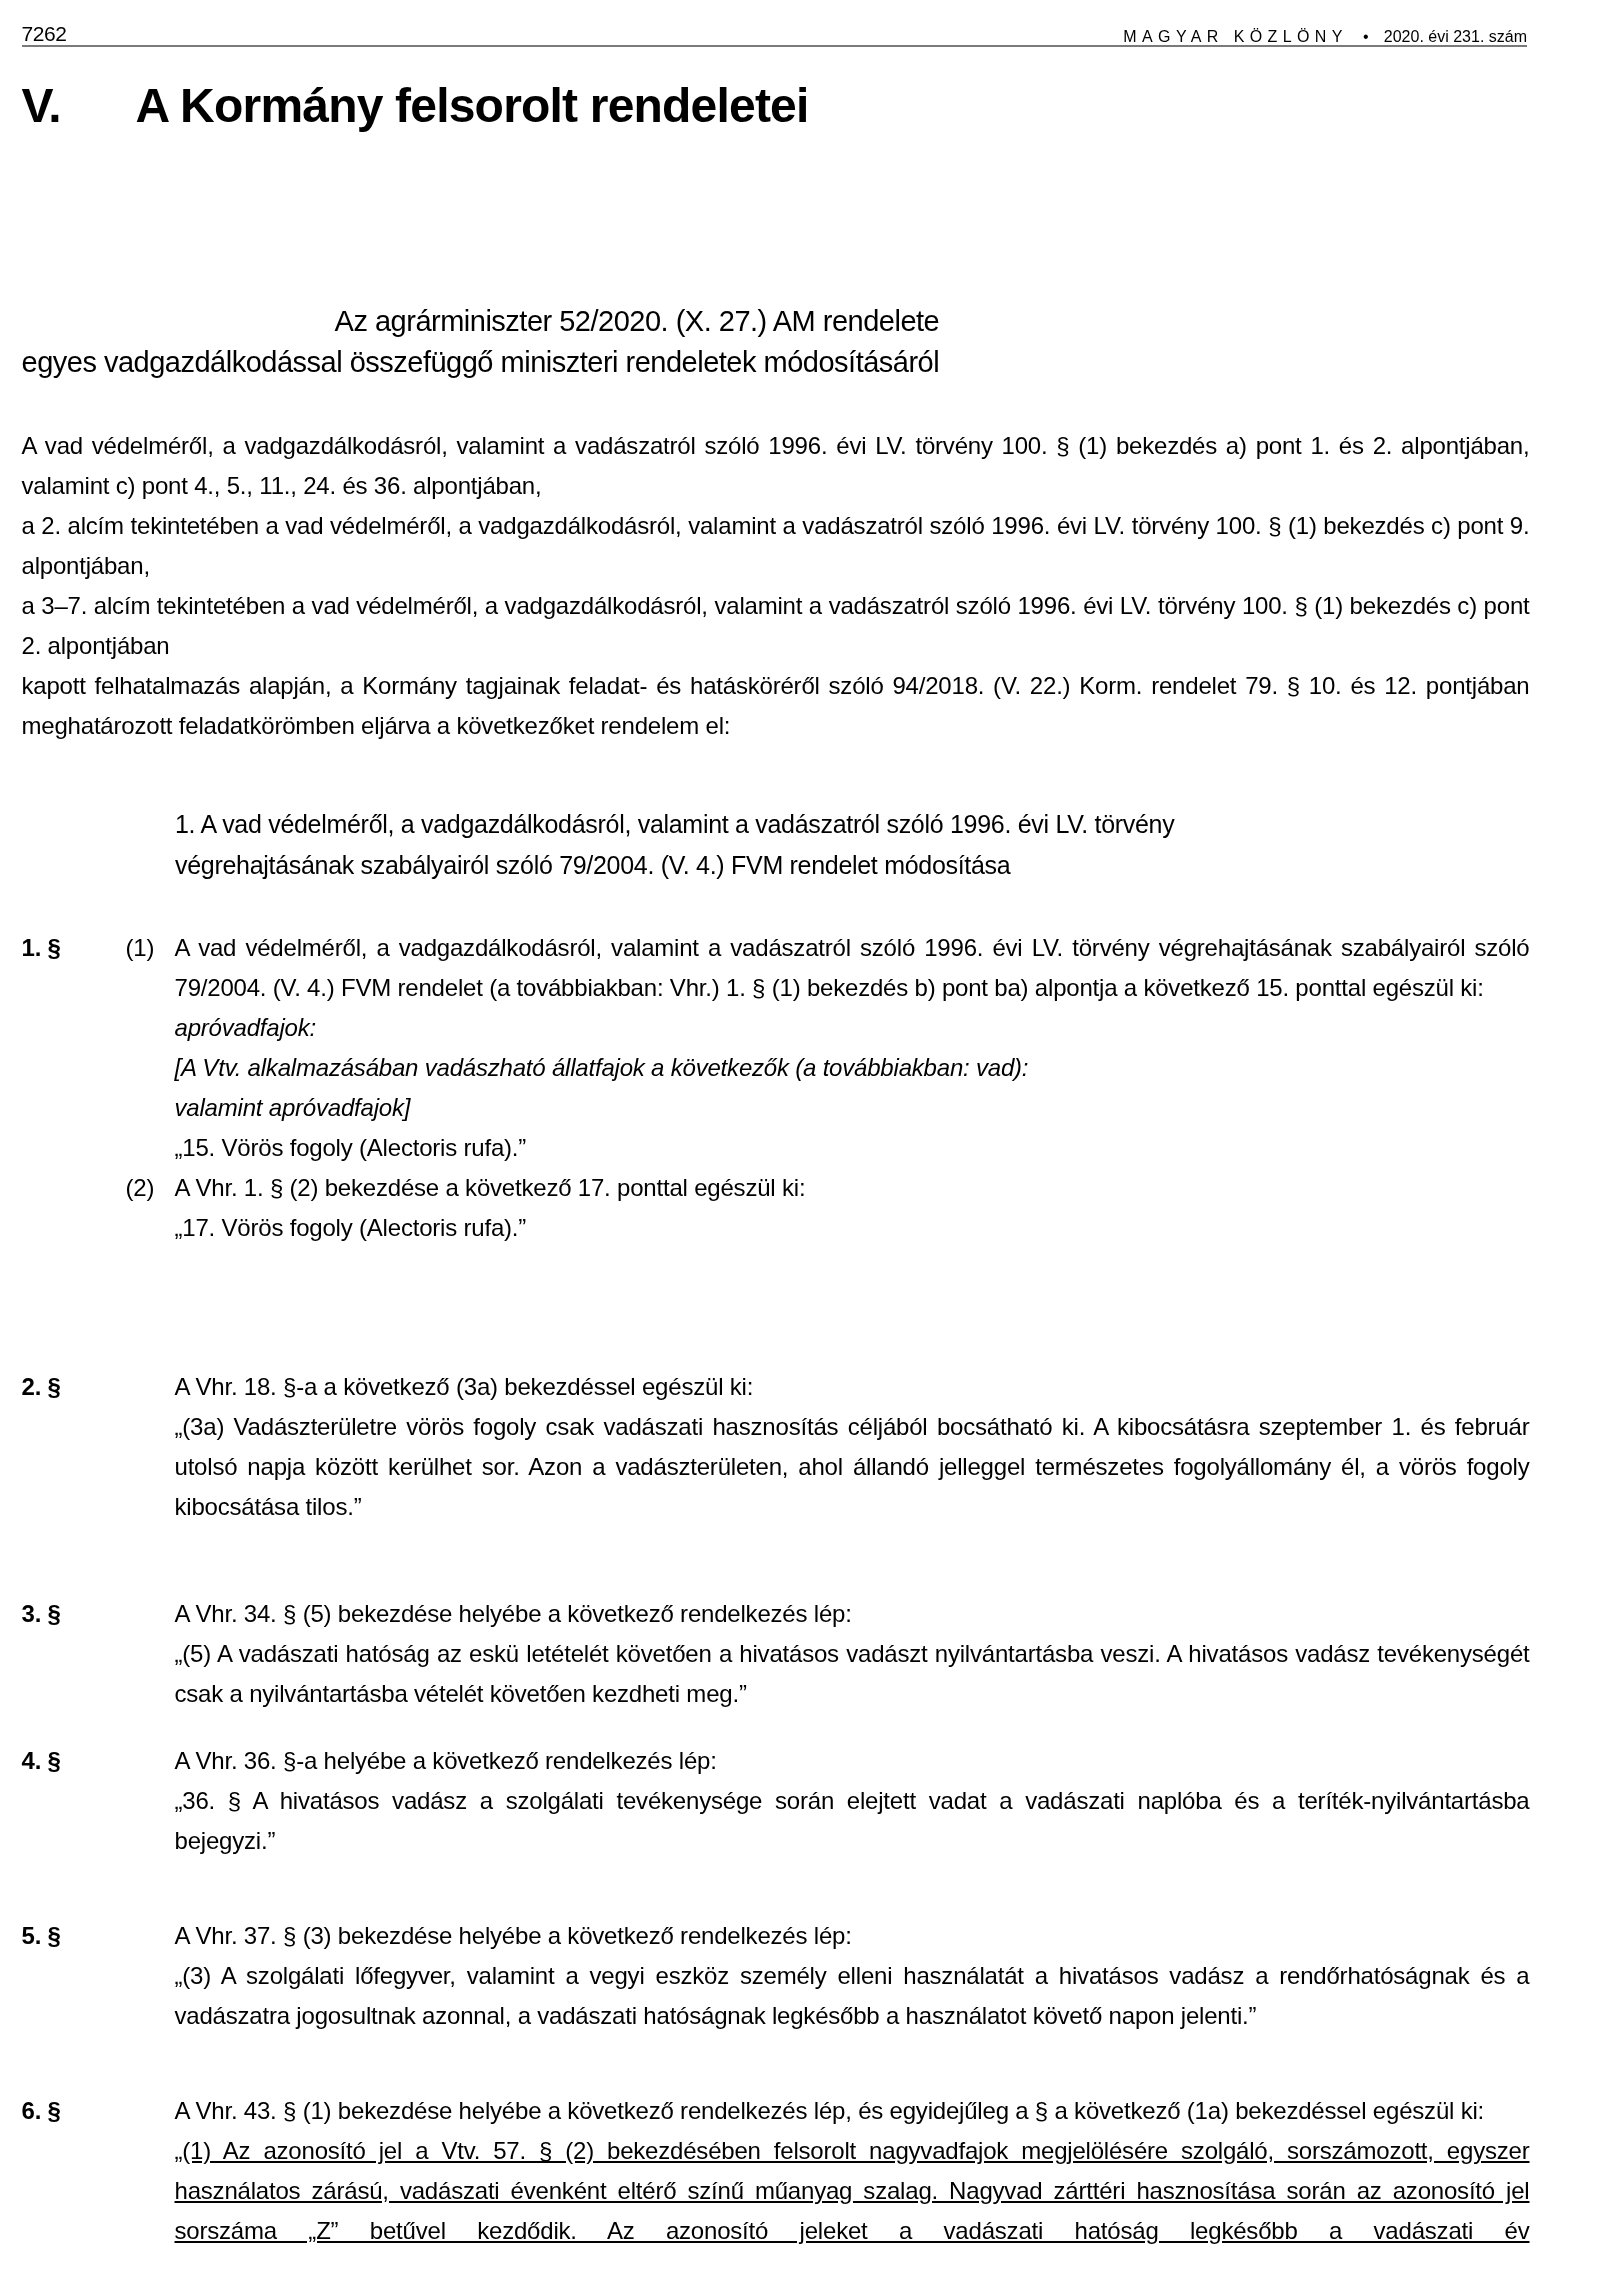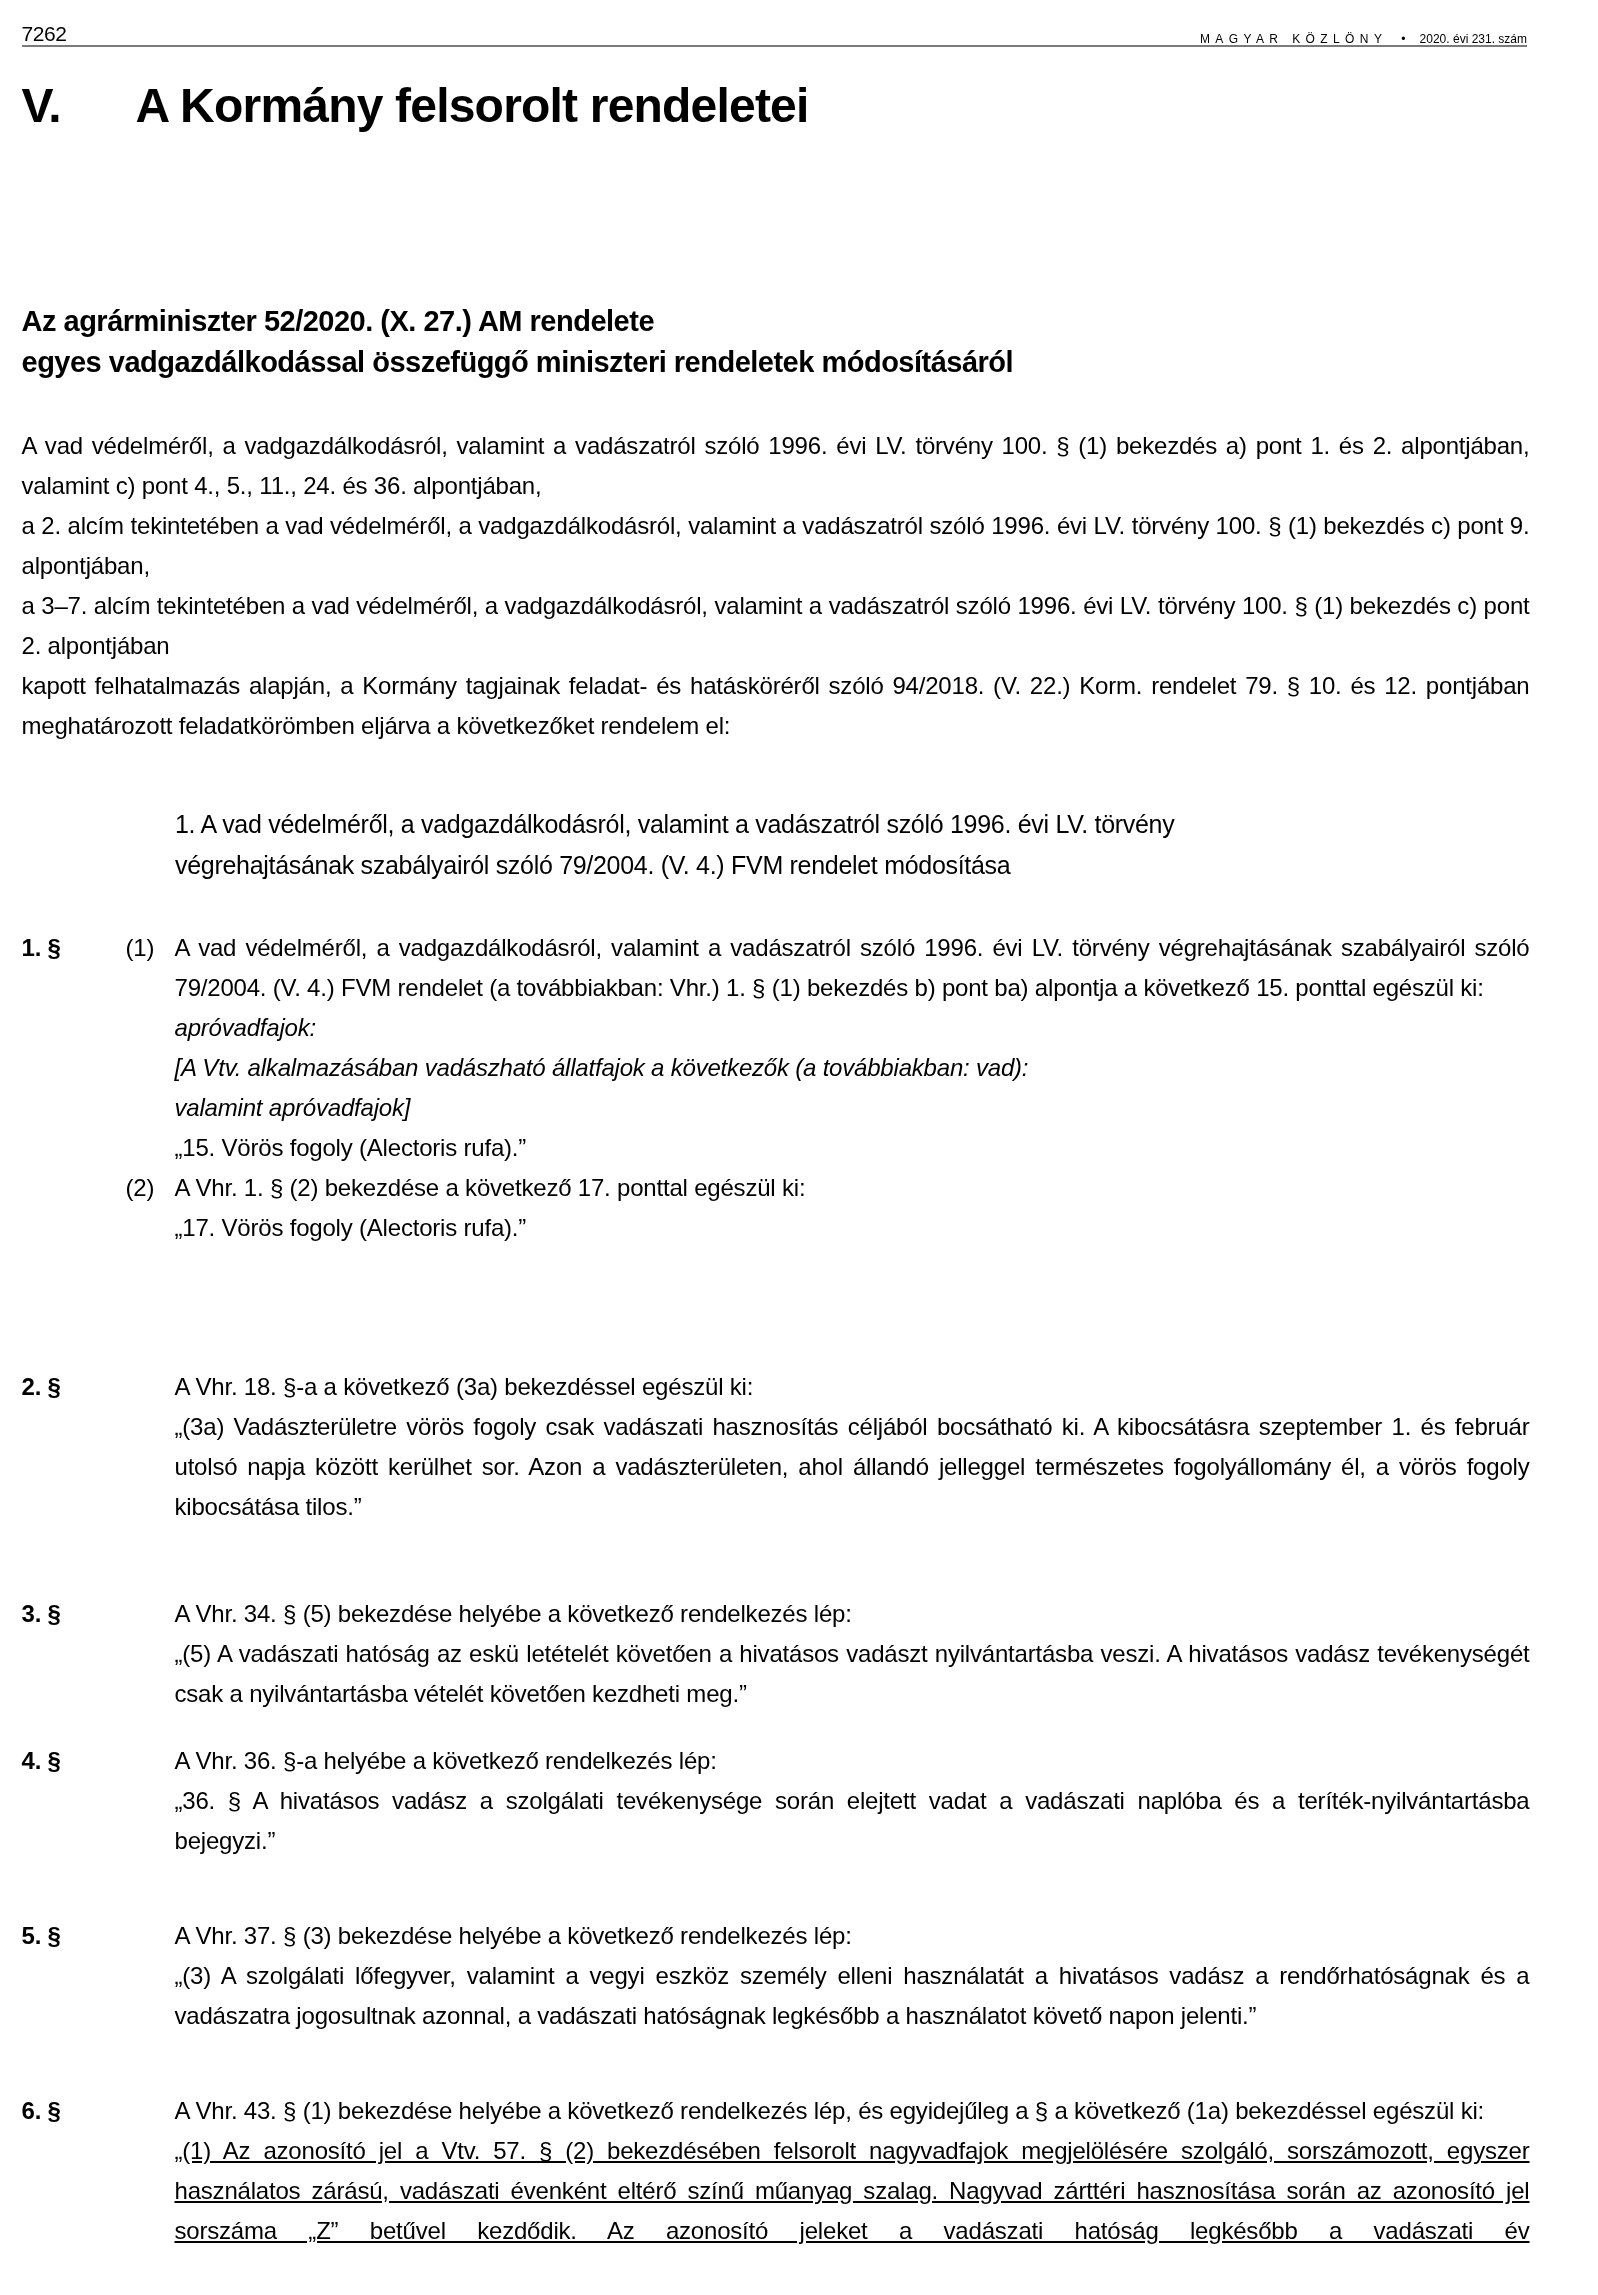--- a/index.html
+++ b/index.html
@@ -5,35 +5,35 @@
   html, body { margin: 0; padding: 0; background: #ffffff; }
   body {
     width: 1598px; height: 2295px; position: relative; overflow: hidden;
     font-family: "Liberation Sans", sans-serif; color: #000;
   }
   .header {
     position: absolute; left: 21.5px; right: 71px; top: 10.7px; height: 35px;
     display: flex; justify-content: space-between; align-items: flex-end;
     font-size: 21px; letter-spacing: -0.4px;
   }
-  .header .journal { font-size: 12px; letter-spacing: 0px; margin-top: 20px; }
+  .header .journal { font-size: 16px; letter-spacing: 0px; margin-top: 20px; }
   .header .journal .mag { letter-spacing: 5.4px; }
   .header .dot { display: inline-block; margin: 0 10.7px; }
   .rule {
     position: absolute; left: 21.5px; right: 71px; top: 45px; height: 0;
     border-top: 2.3px solid #7a7a7a;
   }
   .part-title {
     position: absolute; left: 21.5px; top: 78px; font-weight: bold; font-size: 48px;
     letter-spacing: -0.8px; display: flex;
   }
   .part-title .num { width: 114px; }
   .decree-title {
-    position: absolute; left: 21.5px; top: 301px; font-weight: bold; font-size: 29px;
-    line-height: 41px; letter-spacing: -0.5px;
+    position: absolute; left: 21.5px; top: 301px; font-weight: normal; font-size: 29px;
+    line-height: 41px; letter-spacing: -0.5px; text-align: right;
   }
   .preamble {
     position: absolute; left: 21.5px; width: 1508px; top: 426px;
     font-size: 24px; line-height: 40px; letter-spacing: -0.2px;
   }
   .preamble p { margin: 0; text-align: justify; text-align-last: left; }
   .sub-heading {
     position: absolute; left: 175px; top: 804px; font-weight: normal; font-size: 25px;
     line-height: 41px; letter-spacing: -0.3px;
   }

